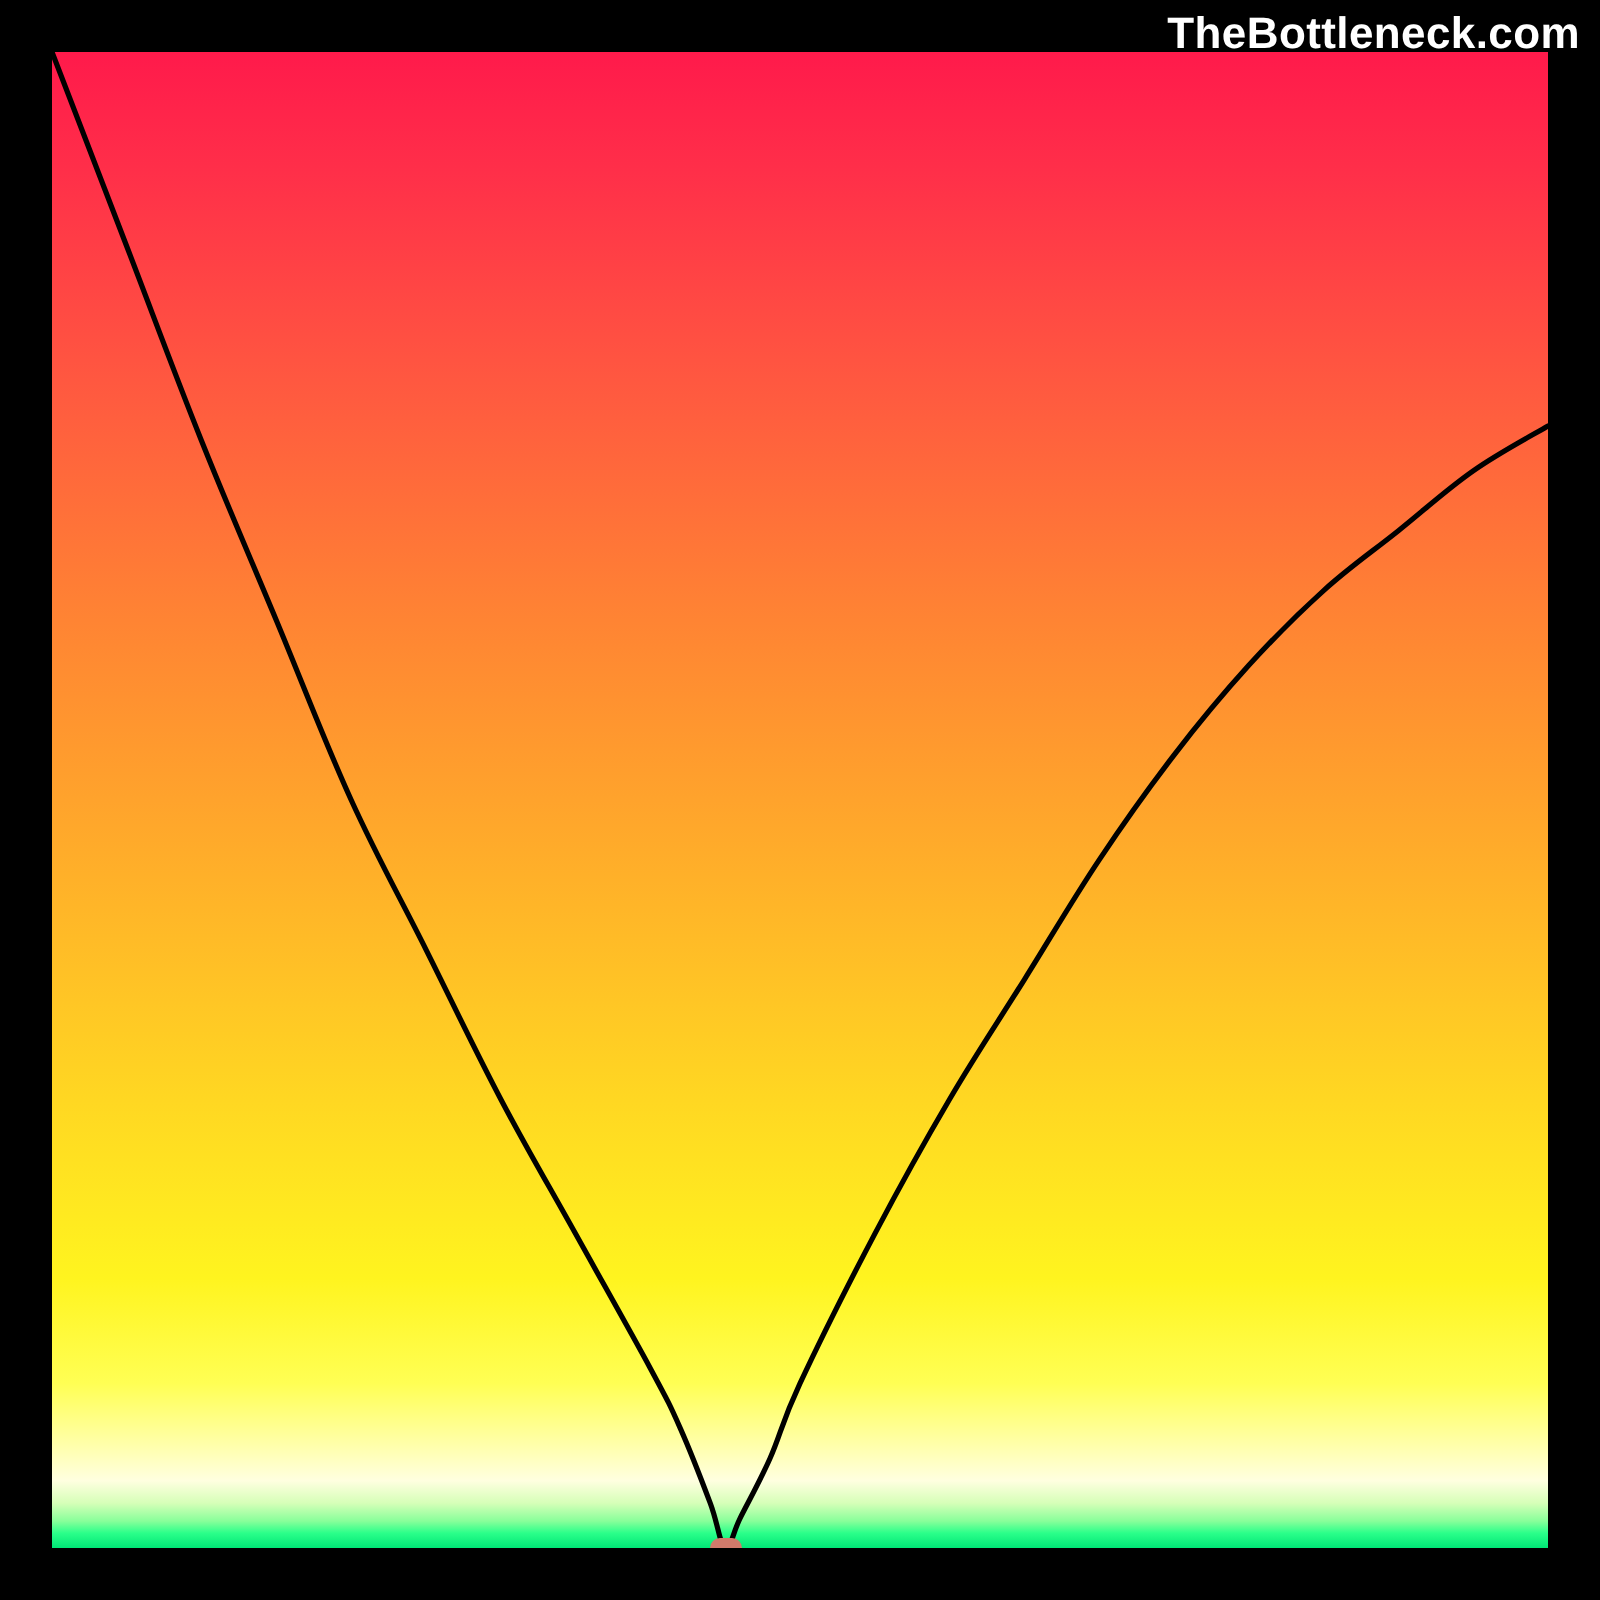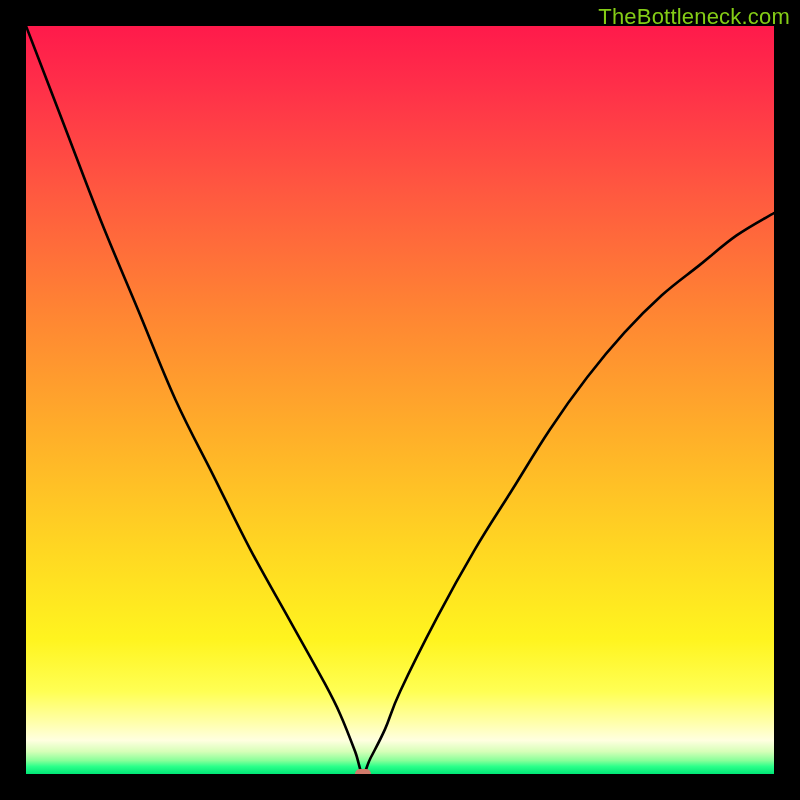--- a/index.html
+++ b/index.html
@@ -58,23 +58,23 @@
     height: 10px;
     border-radius: 5px;
     
     background: #d17a6b;
     transform: translate(-50%, -50%);
   }
   .watermark {
     position: absolute;
     top: 4px;
     right: 10px;
-    color: #84cc16;
+    color: #ffffff;
     font-size: 22px;
-    font-weight: 400;
+    font-weight: 700;
     letter-spacing: 0.2px;
     user-select: none;
   }
 </style>
 </head>
 <body>
 
 <div class="outer">
 
   <div class="plot">

